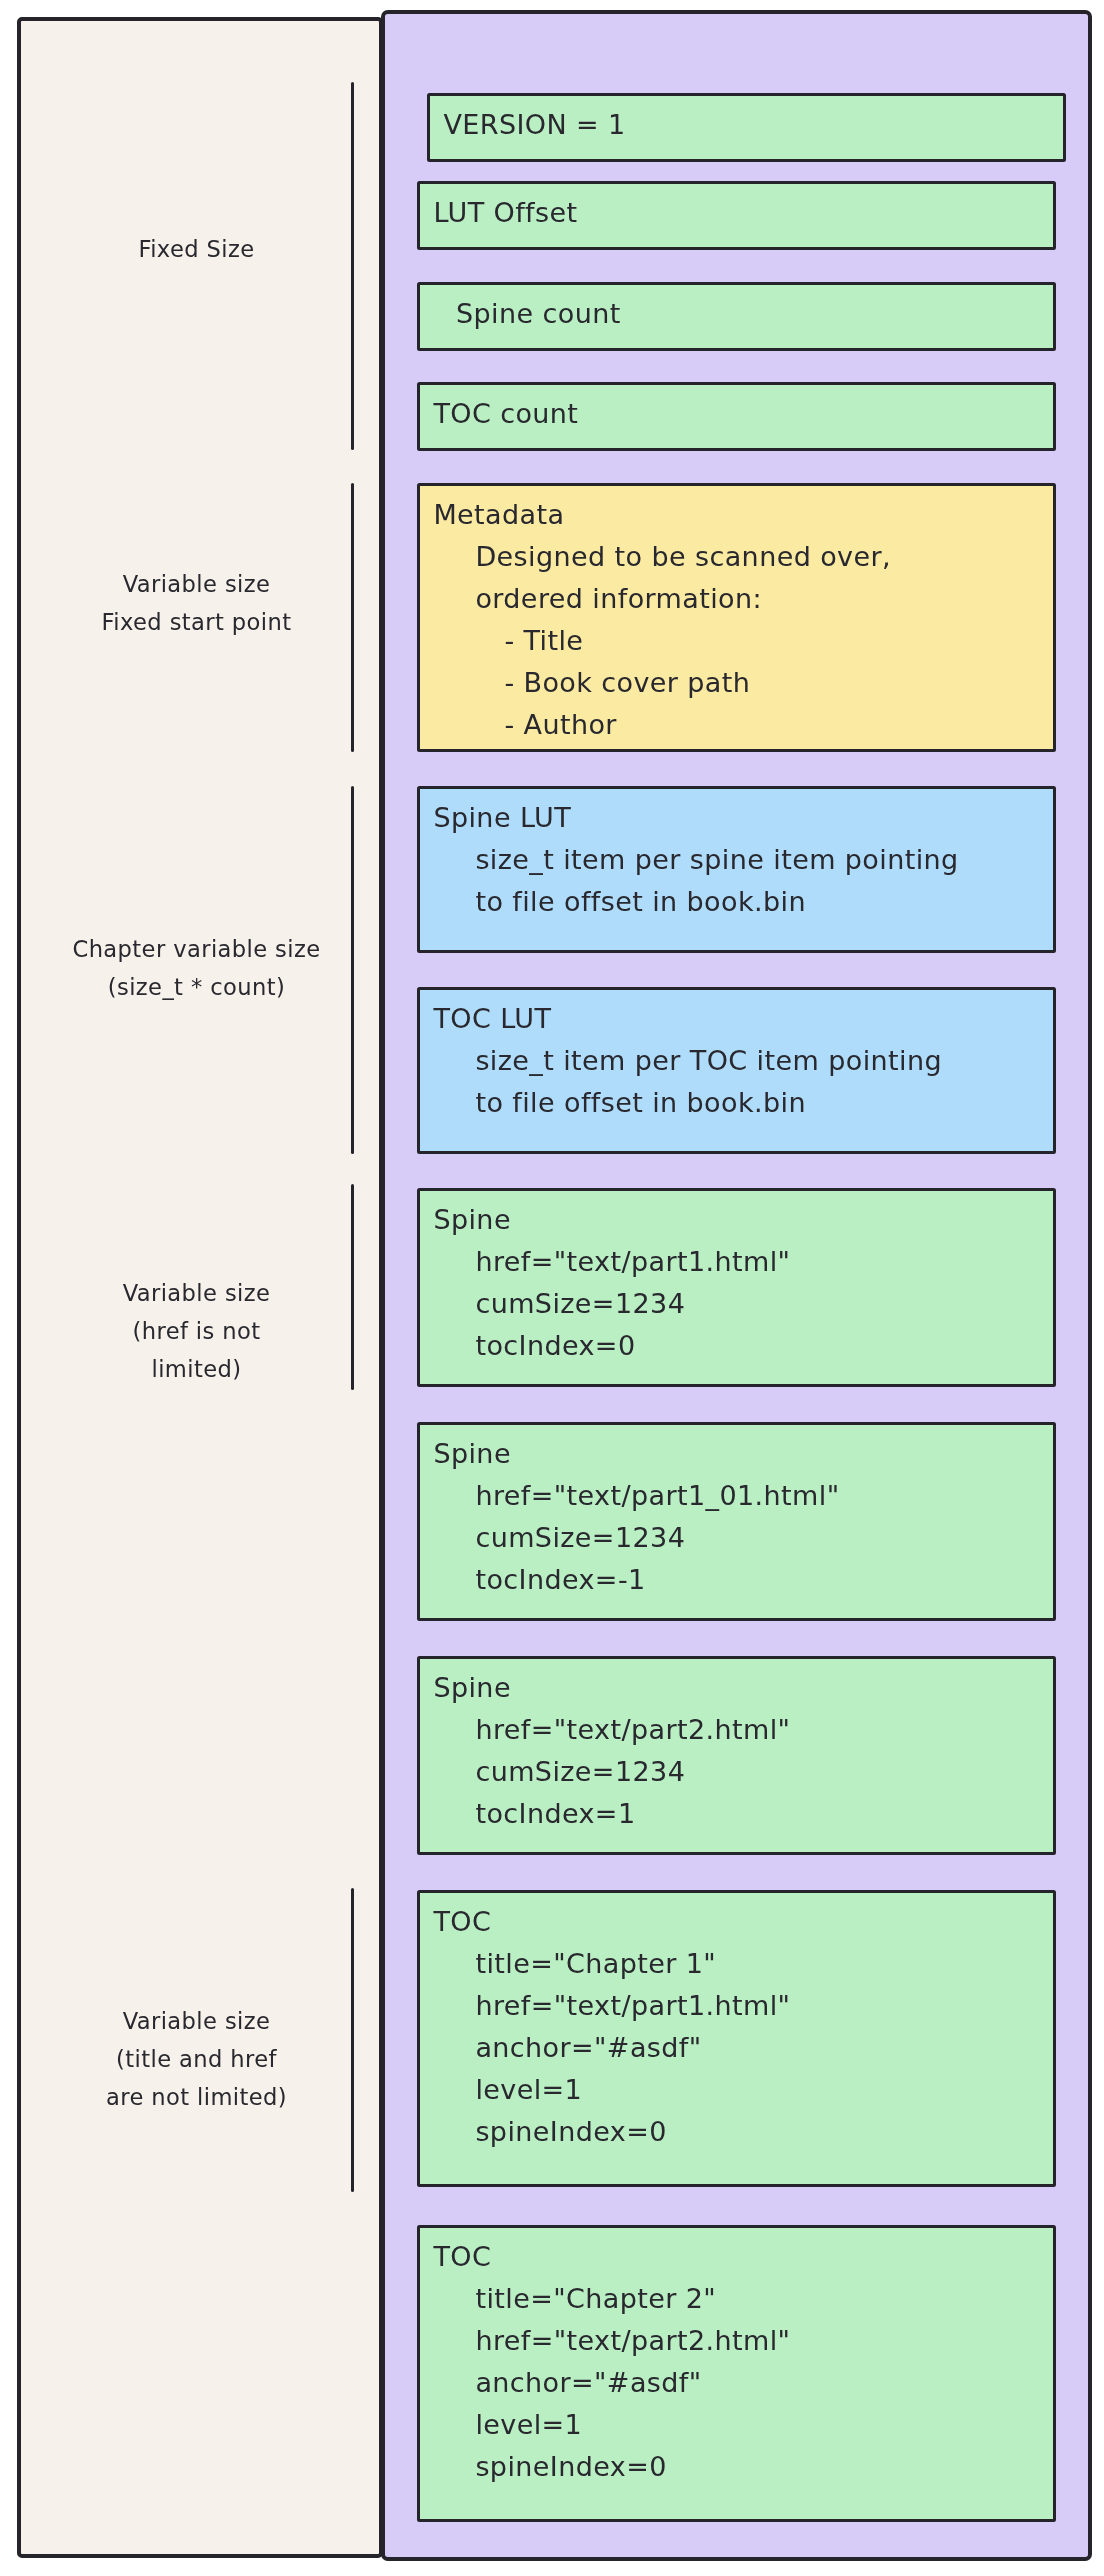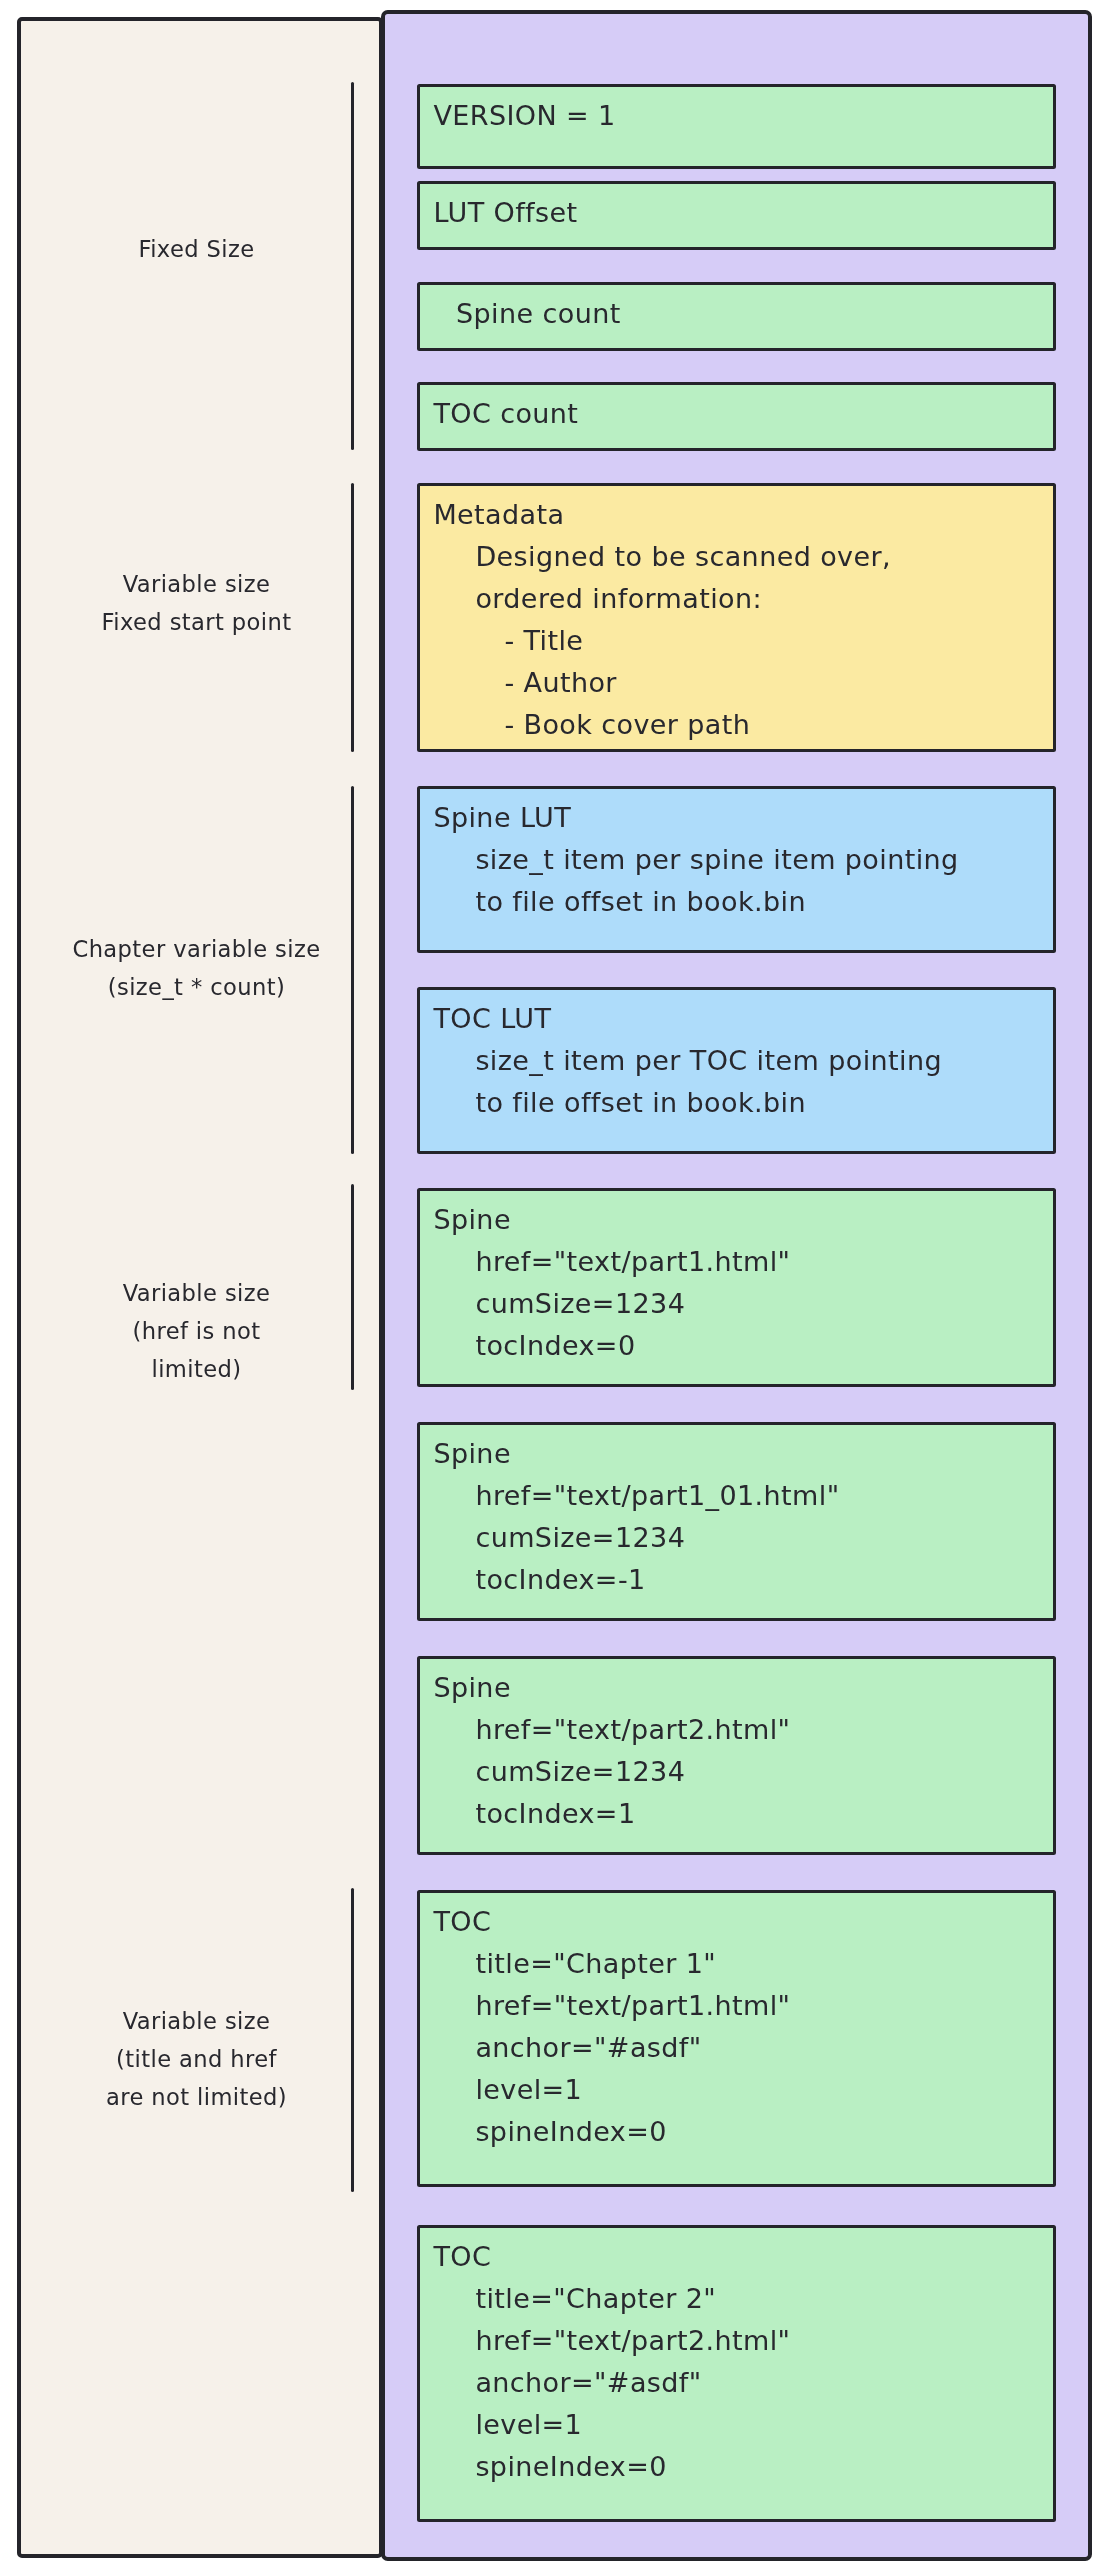--- a/index.html
+++ b/index.html
@@ -75,39 +75,39 @@
     letter-spacing:0.4px;
     margin-top:23px;
   }
 </style>
 </head>
 <body>
 
 <div class="page">
   <div class="panel-left"></div>
   <div class="panel-right"></div>
-<div class="bin-box c-green" style="top: 84px; height: 85px;">
+<div class="bin-box c-green" style="top: 93px; height: 69px; margin-left: 10px;">
       <div class="line ind0"><span>VERSION = 1</span></div>
     </div>
     <div class="bin-box c-green" style="top: 181px; height: 69px;">
       <div class="line ind0"><span>LUT Offset</span></div>
     </div>
     <div class="bin-box c-green" style="top: 282px; height: 69px; padding-left: 36px;">
       <div class="line ind0"><span>Spine count</span></div>
     </div>
     <div class="bin-box c-green" style="top: 382px; height: 69px;">
       <div class="line ind0"><span>TOC count</span></div>
     </div>
     <div class="bin-box c-yellow" style="top: 483px; height: 269px;">
       <div class="line ind0"><span>Metadata</span></div>
       <div class="line ind1"><span>Designed to be scanned over,</span></div>
       <div class="line ind1"><span>ordered information:</span></div>
       <div class="line ind2"><span>- Title</span></div>
+      <div class="line ind2"><span>- Book cover path</span></div>
       <div class="line ind2"><span>- Author</span></div>
-      <div class="line ind2"><span>- Book cover path</span></div>
     </div>
     <div class="bin-box c-blue" style="top: 786px; height: 167px;">
       <div class="line ind0"><span>Spine LUT</span></div>
       <div class="line ind1"><span>size_t item per spine item pointing</span></div>
       <div class="line ind1"><span>to file offset in book.bin</span></div>
     </div>
     <div class="bin-box c-blue" style="top: 987px; height: 167px;">
       <div class="line ind0"><span>TOC LUT</span></div>
       <div class="line ind1"><span>size_t item per TOC item pointing</span></div>
       <div class="line ind1"><span>to file offset in book.bin</span></div>

